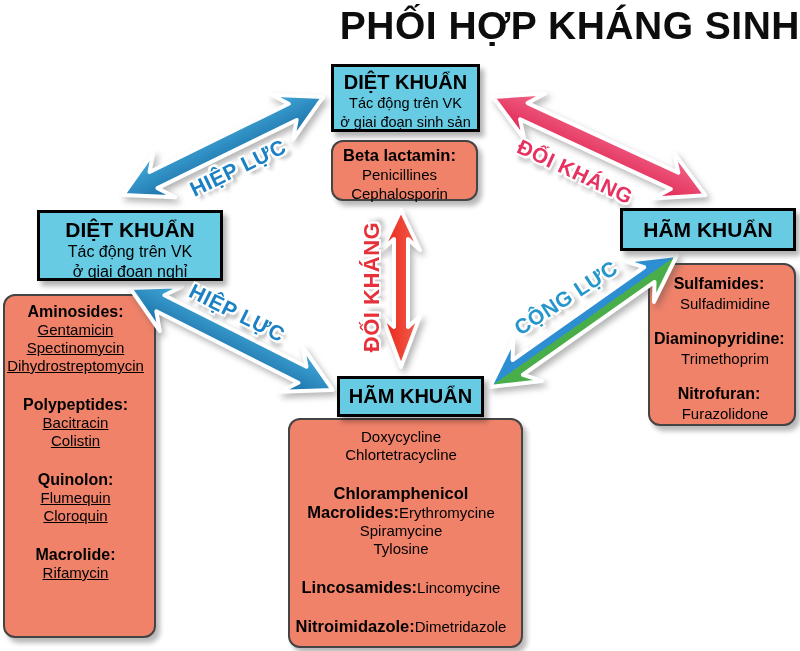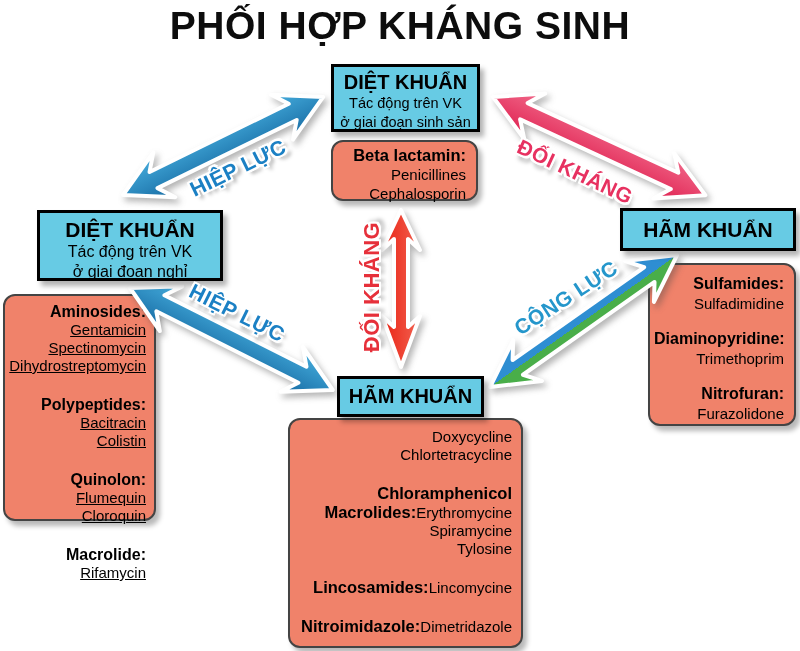--- a/index.html
+++ b/index.html
@@ -1,44 +1,44 @@
 <!DOCTYPE html>
 <html lang="vi"><head>
 <meta charset="utf-8">
 <style>
   html,body{margin:0;padding:0;background:#fff;}
   body{width:800px;height:651px;font-family:"Liberation Sans","DejaVu Sans",sans-serif;}
   .stage{position:relative;width:800px;height:651px;background:#fff;overflow:hidden;}
 
-  .title{position:absolute;top:4px;left:0;right:0;text-align:center;
+  .title{position:absolute;top:4px;left:0;right:0;text-align:right;
          font-size:39px;font-weight:bold;color:#0d0d0d;letter-spacing:.5px;}
 
   
   .blue{position:absolute;box-sizing:border-box;background:#67cbe4;border:3px solid #000;
         box-shadow:4px 5px 5px rgba(0,0,0,.3);text-align:center;color:#000;}
   #box-top{left:331px;top:64px;width:149px;height:68px;padding-top:3px;}
   #box-top .bb-title{font-size:20px;line-height:24px;font-weight:bold;}
   #box-top .bb-sub{font-size:14.5px;line-height:19px;}
   #box-left{left:37px;top:210px;width:186px;height:71px;padding-top:4px;}
   #box-left .bb-title{font-size:21px;line-height:25px;font-weight:bold;}
   #box-left .bb-sub{font-size:16px;line-height:20px;}
   #box-right{left:620px;top:208px;width:176px;height:43px;display:flex;align-items:center;justify-content:center;
              font-size:21px;font-weight:bold;}
   #box-bottom{left:337px;top:376px;width:147px;height:41px;display:flex;align-items:center;justify-content:center;
               font-size:20px;font-weight:bold;}
 
   
   .salmon{position:absolute;box-sizing:border-box;background:#f0826a;border:2px solid #444;border-radius:12px;
-          box-shadow:4px 5px 5px rgba(0,0,0,.28);text-align:right;color:#000;}
+          box-shadow:4px 5px 5px rgba(0,0,0,.28);text-align:center;color:#000;}
   .glabel{font-weight:bold;}
   #box-beta{left:331px;top:140px;width:147px;height:61px;padding:3px 10px 0 0;}
   #box-beta .glabel{font-size:16.5px;line-height:20px;}
   #box-beta .gitem{font-size:15px;line-height:19px;}
 
-  #box-left-drugs{left:3px;top:294px;width:153px;height:227px;padding:7px 8px 13px 0;}
+  #box-left-drugs{left:3px;top:294px;width:153px;height:344px;padding:7px 8px 13px 0;}
   #box-left-drugs .glabel{font-size:16px;line-height:18px;}
   #box-left-drugs .gitem{font-size:15px;line-height:18px;text-decoration:underline;}
   #box-left-drugs .gap{margin-top:21px;}
 
   #box-right-drugs{left:648px;top:263px;width:148px;height:163px;padding:9px 10px 0 4px;}
   #box-right-drugs .glabel{font-size:16px;line-height:20px;}
   #box-right-drugs .gitem{font-size:15px;line-height:20px;margin-left:12px;}
   #box-right-drugs .gap{margin-top:15px;}
 
   #box-bottom-drugs{left:288px;top:418px;width:235px;height:230px;padding:8px 9px 0 0;}

